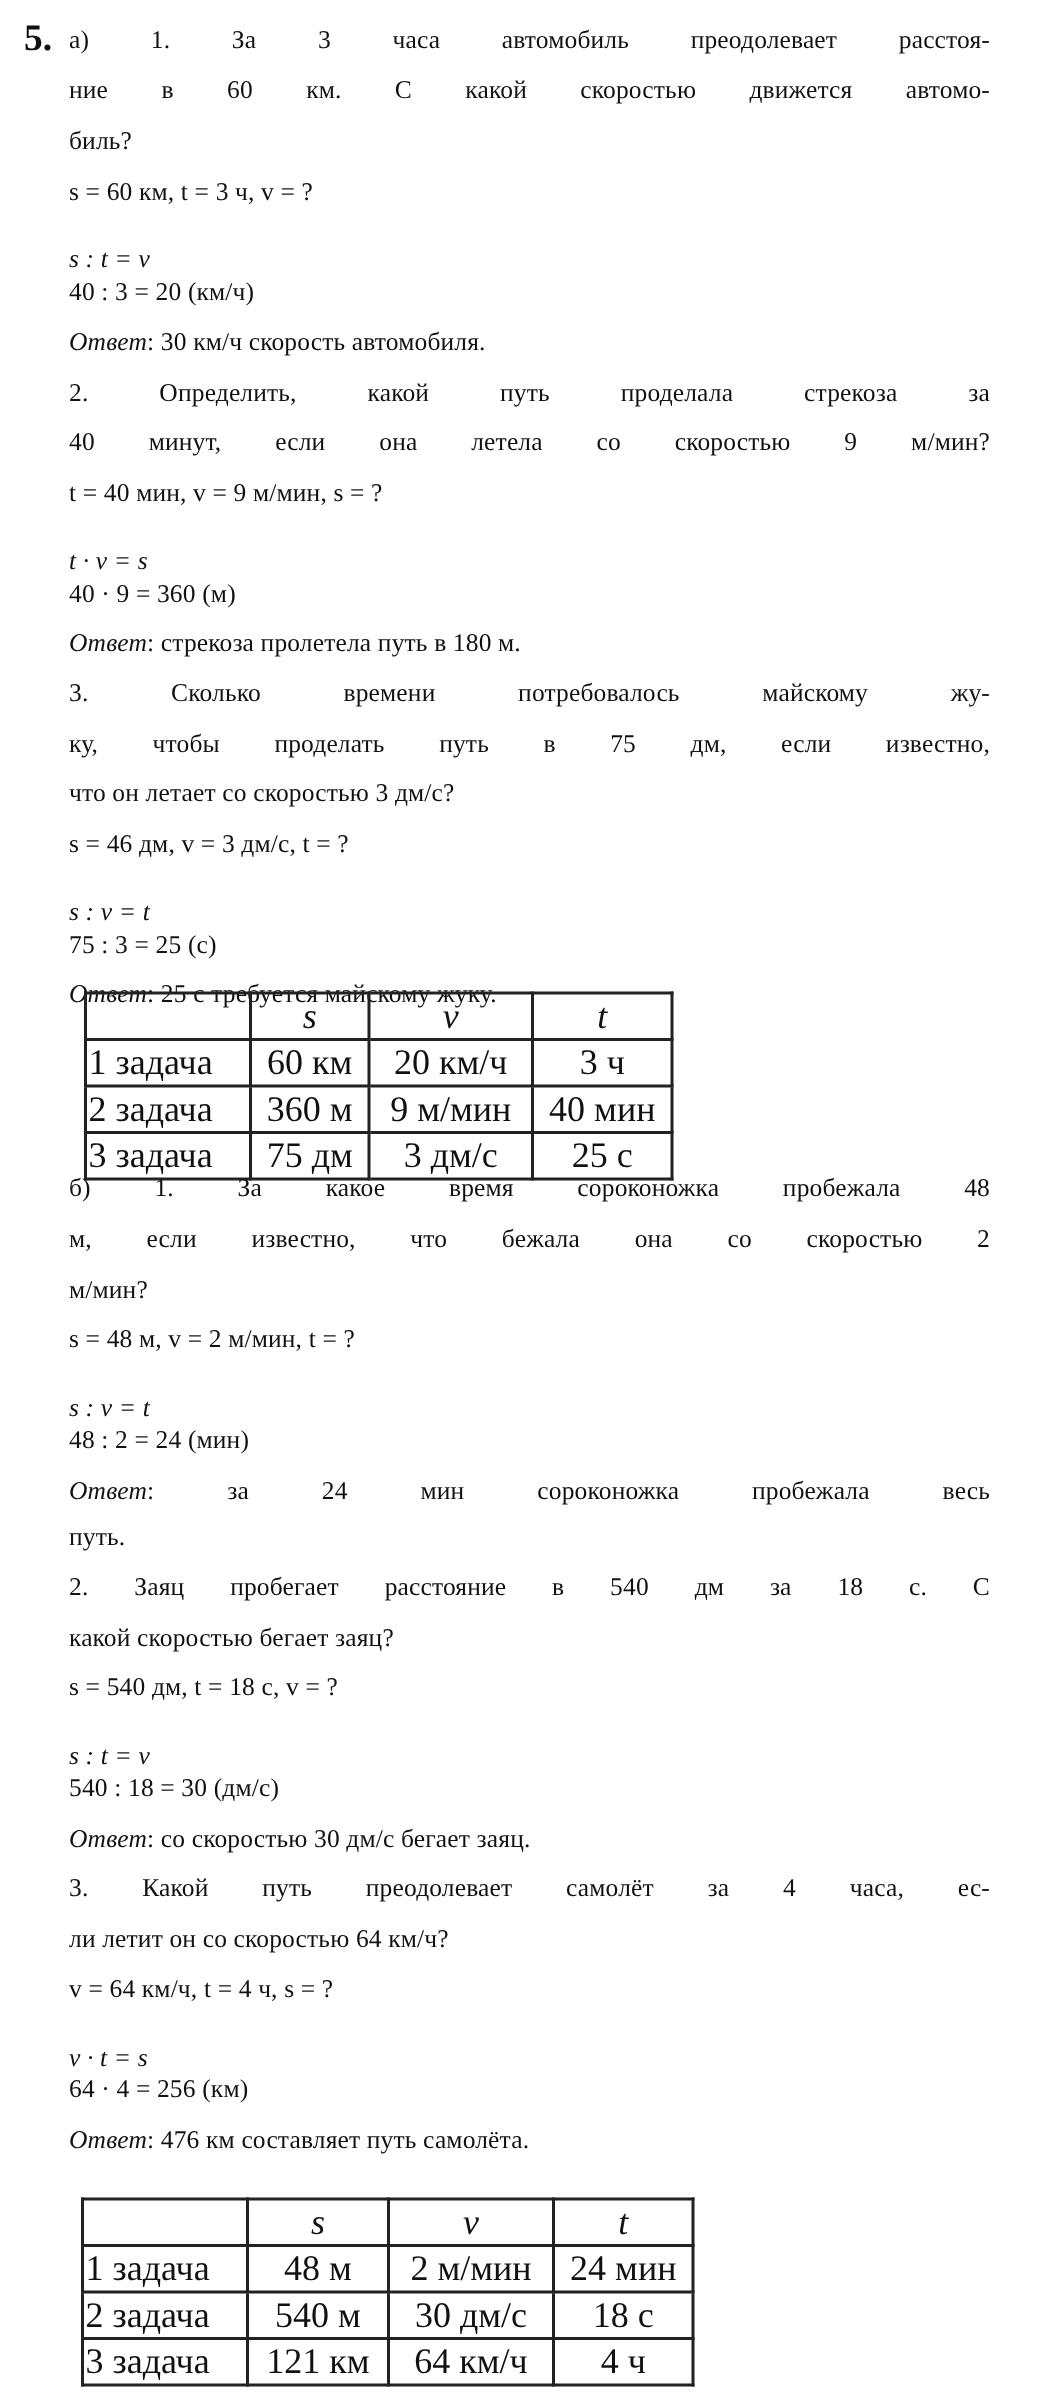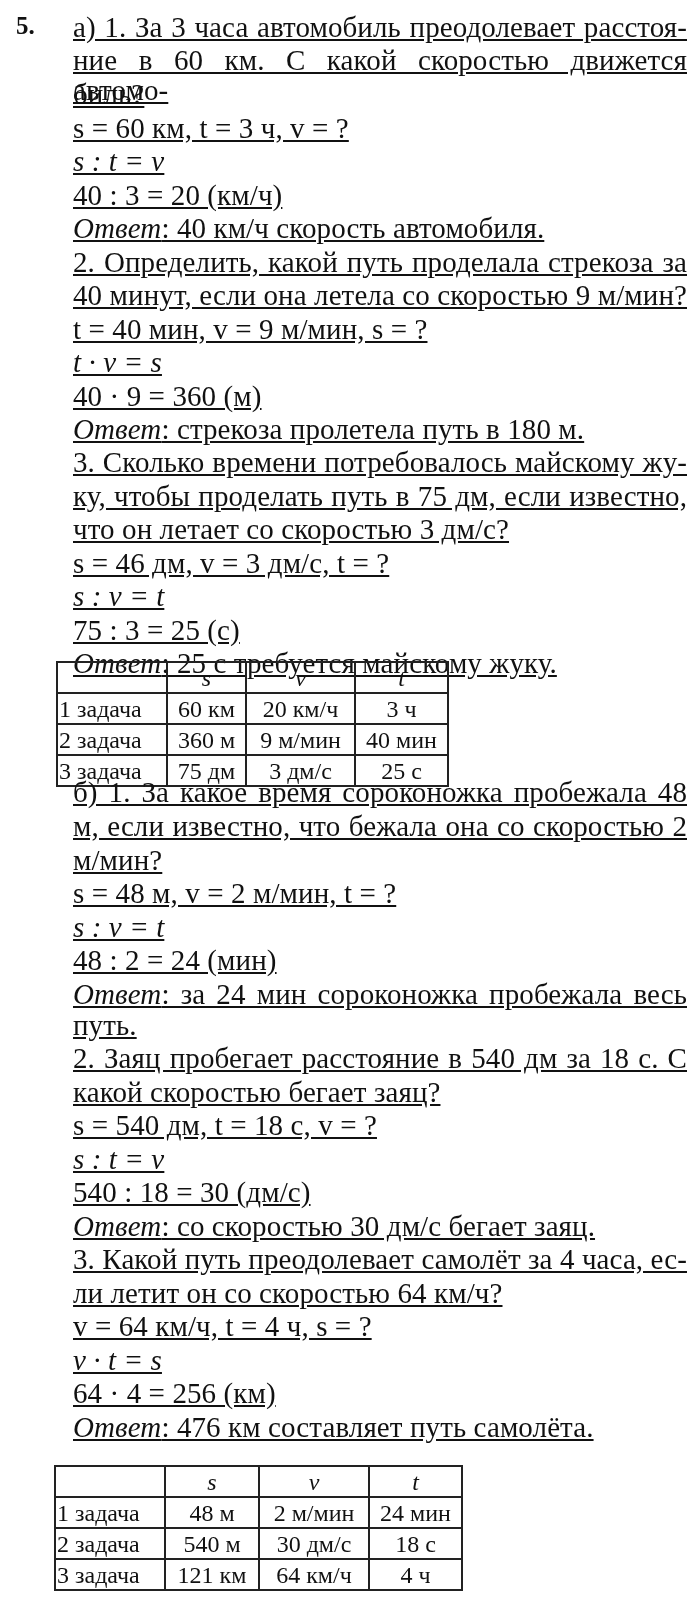--- a/index.html
+++ b/index.html
@@ -7,25 +7,25 @@
     width: 700px; height: 1600px; position: relative; overflow: hidden;
     font-family: "Liberation Serif", "DejaVu Serif", serif;
     color: #111111;
   }
   .page { position: absolute; left: 0; top: 0; width: 700px; }
   .num {
     position: absolute; left: 16px; top: 12px;
     font-weight: bold; font-size: 25px;
   }
   .line {
-    position: absolute; left: 73px; font-size: 29px; line-height: 30px;
-    white-space: nowrap; letter-spacing: 0.1px; text-decoration: underline;
+    position: absolute; left: 46px; font-size: 17px; line-height: 30px;
+    white-space: nowrap; letter-spacing: 0.1px;
   }
   .just { width: 614px; text-align: justify; text-align-last: justify; white-space: normal; }
-  .it { font-style: italic; }
+  .it { font-style: italic; margin-top: 12px; }
   table.res {
     position: absolute; border-collapse: collapse;
     font-size: 24px; font-family: "Liberation Serif", "DejaVu Serif", serif;
   }
   table.res td {
     border: 2px solid #222; height: 29px; padding: 0 2px; text-align: center;
     line-height: 28px; white-space: nowrap;
   }
   table.res td.rowlab { text-align: left; padding-left: 1px; }
   table.res td.hdr { font-style: italic; }
@@ -35,21 +35,21 @@
 
 <div class="page">
   <div class="num">5.</div>
 
   <div class="line just" style="top:12px">а) 1. За 3 часа автомобиль преодолевает расстоя-</div>
   <div class="line just" style="top:45px">ние в 60 км. С какой скоростью движется автомо-</div>
   <div class="line" style="top:79px">биль?</div>
   <div class="line" style="top:113px">s = 60 км, t = 3 ч, v = ?</div>
   <div class="line it" style="top:146px">s : t = v</div>
   <div class="line" style="top:180px">40 : 3 = 20 (км/ч)</div>
-  <div class="line" style="top:213px"><span class="it">Ответ</span><span>: 40 км/ч скорость автомобиля.</span></div>
+  <div class="line" style="top:213px"><span class="it">Ответ</span><span>: 30 км/ч скорость автомобиля.</span></div>
 
   <div class="line just" style="top:247px">2. Определить, какой путь проделала стрекоза за</div>
   <div class="line just" style="top:280px">40 минут, если она летела со скоростью 9 м/мин?</div>
   <div class="line" style="top:314px">t = 40 мин, v = 9 м/мин, s = ?</div>
   <div class="line it" style="top:347px">t · v = s</div>
   <div class="line" style="top:381px">40 · 9 = 360 (м)</div>
   <div class="line" style="top:414px"><span class="it">Ответ</span><span>: стрекоза пролетела путь в 180 м.</span></div>
 
   <div class="line just" style="top:447px">3. Сколько времени потребовалось майскому жу-</div>
   <div class="line just" style="top:481px">ку, чтобы проделать путь в 75 дм, если известно,</div>

